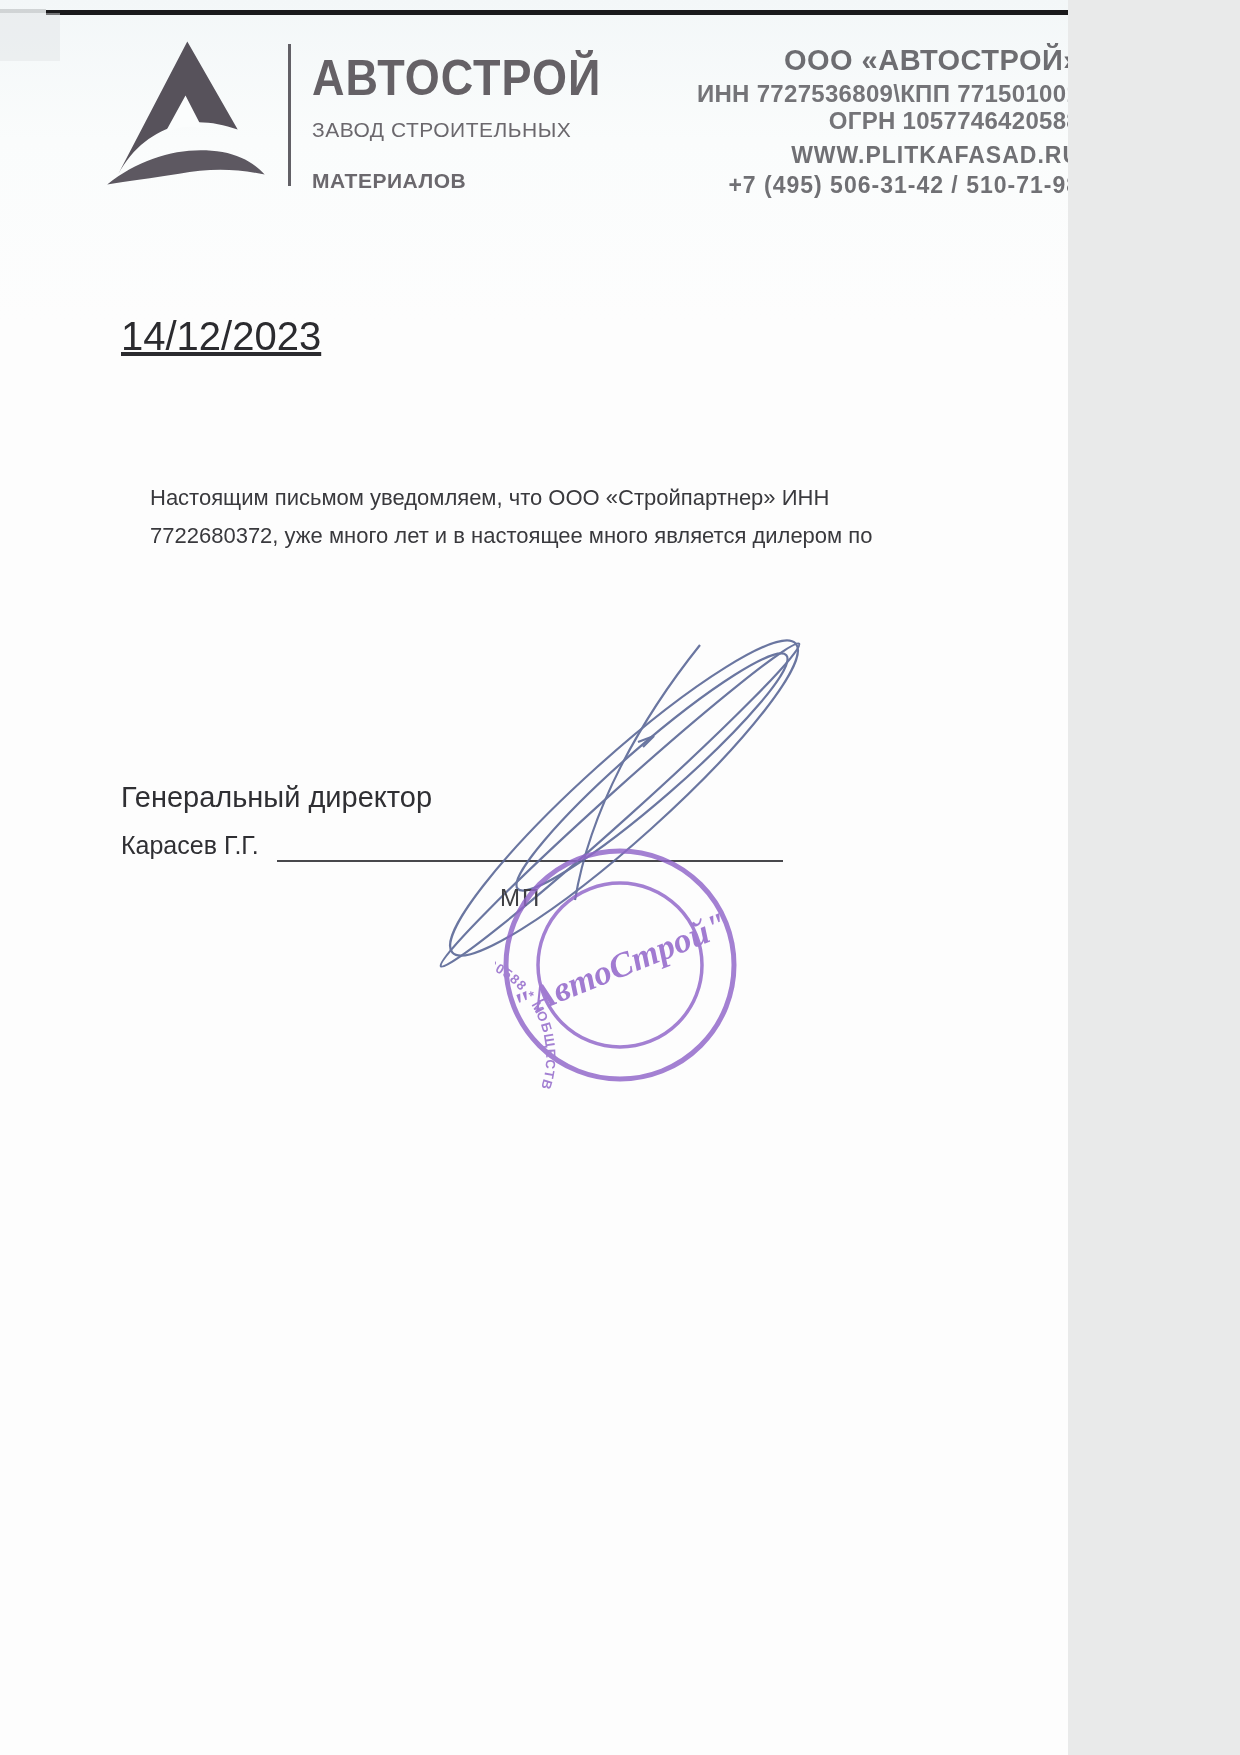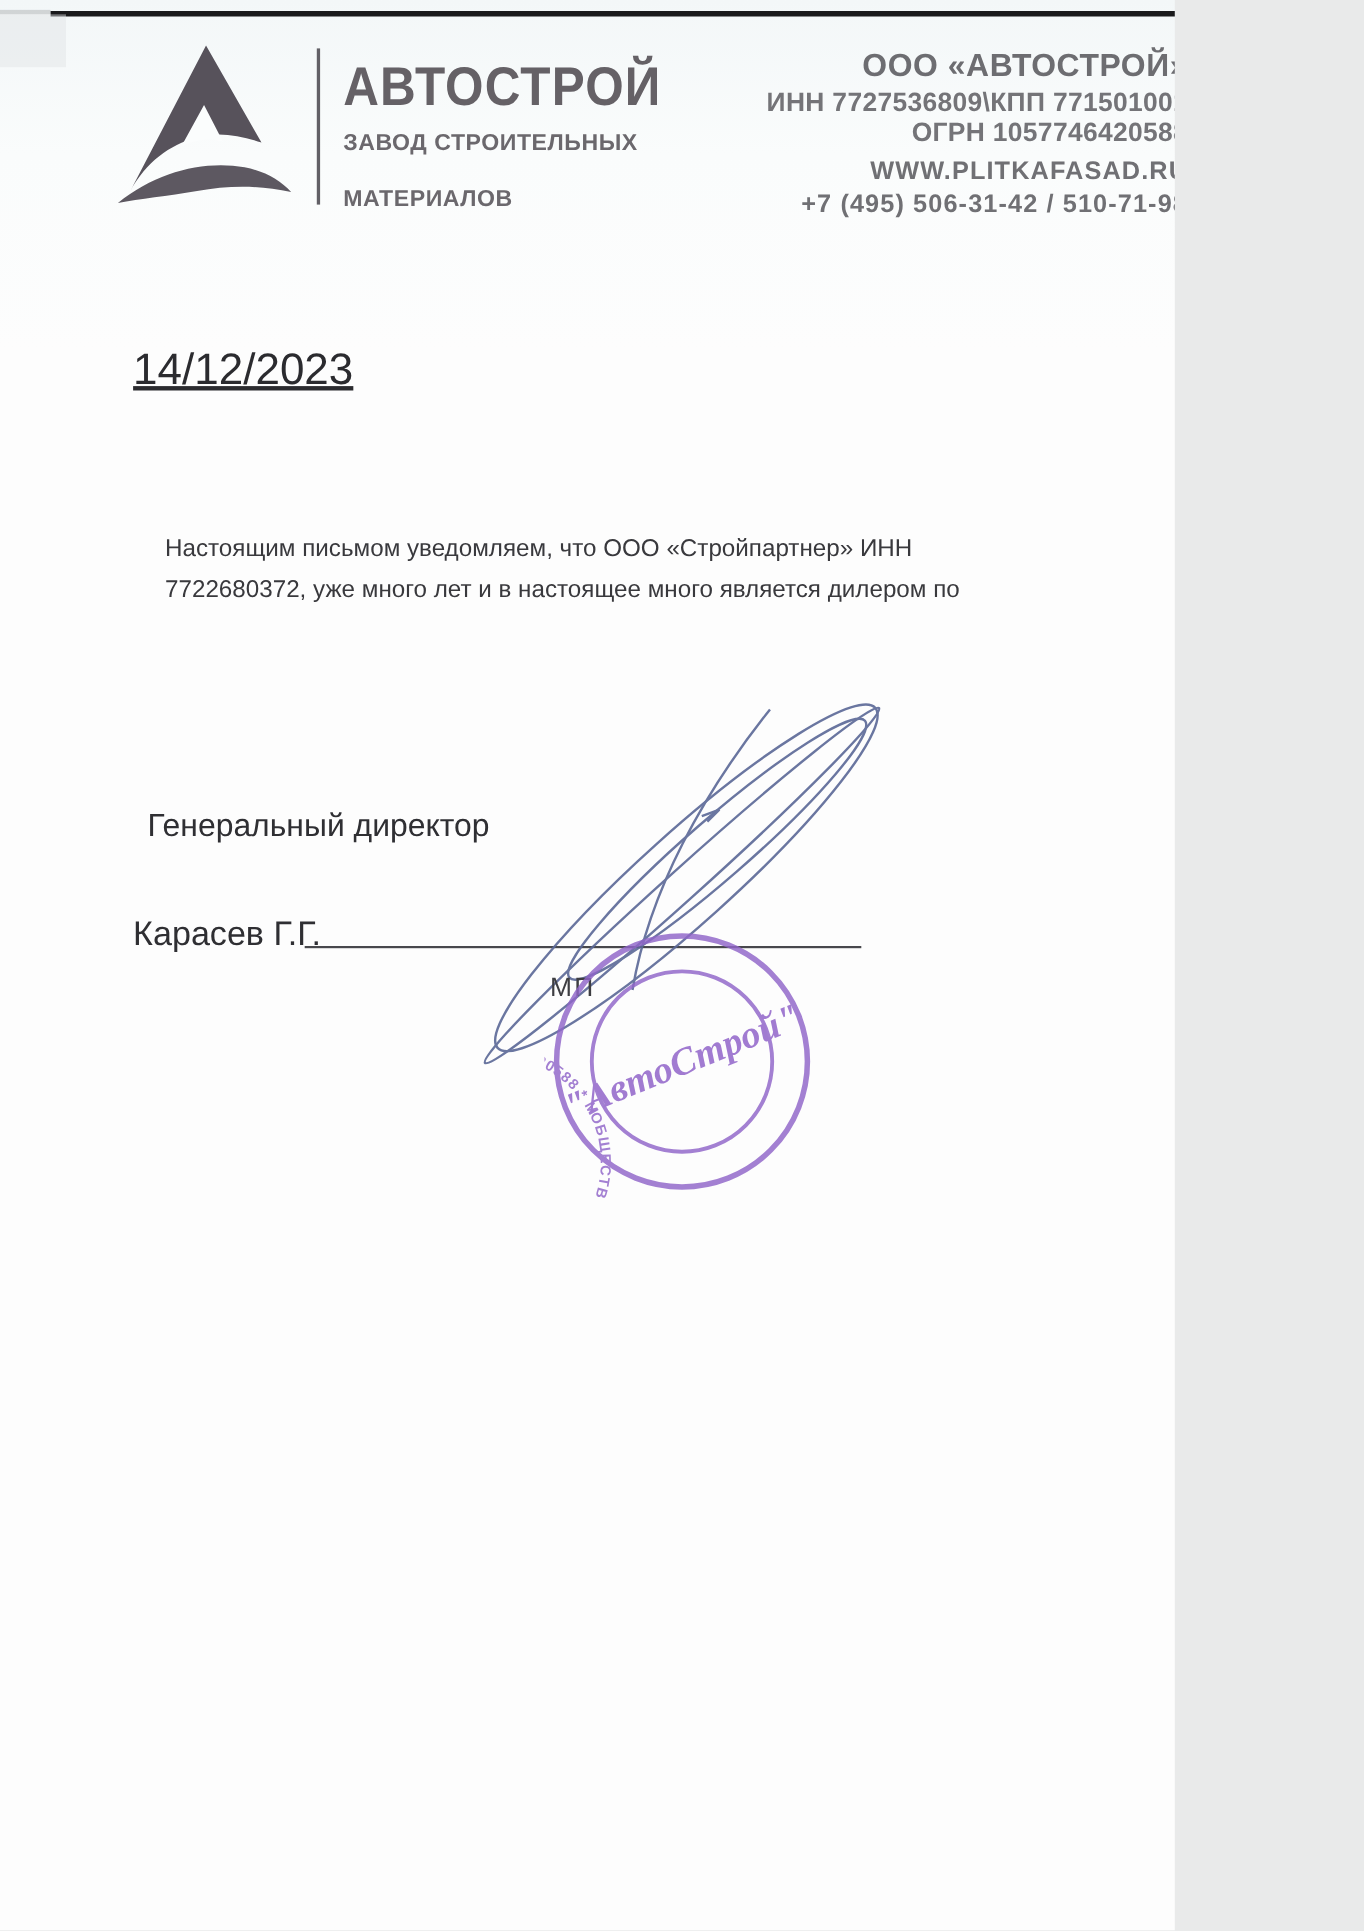--- a/index.html
+++ b/index.html
@@ -11,36 +11,36 @@
   
   .top-line{position:absolute;left:46px;top:10px;width:1194px;height:5px;background:#1a1a1c;}
   .top-smudge{position:absolute;left:0;top:9px;width:46px;height:4px;background:#b9bcbe;opacity:.6;}
   .corner-shade{position:absolute;left:0;top:13px;width:60px;height:48px;background:#dfe3e4;opacity:.45;}
 
   
   .logo-mark{position:absolute;left:100px;top:36px;}
   .logo-divider{position:absolute;left:288px;top:44px;width:3px;height:142px;background:#626066;}
   .brand-block{position:absolute;left:312px;top:50px;color:#656166;}
   .brand-title{font-size:45px;font-weight:900;letter-spacing:1px;transform:scale(1.0,1.1);transform-origin:left top;white-space:nowrap;}
-  .brand-sub1{margin-top:16px;font-size:21px;font-weight:700;letter-spacing:.5px;color:#6b686d;white-space:nowrap;}
+  .brand-sub1{margin-top:16px;font-size:21px;font-weight:400;letter-spacing:.5px;color:#6b686d;white-space:nowrap;}
   .brand-sub2{margin-top:27px;font-size:21px;font-weight:800;letter-spacing:.5px;color:#6b686d;white-space:nowrap;}
 
   .company-block{position:absolute;right:-12px;top:44px;text-align:right;color:#747478;white-space:nowrap;}
   .co-name{font-size:29px;font-weight:800;letter-spacing:.5px;color:#6d6d71;line-height:33px;}
   .co-inn{font-size:24px;font-weight:800;letter-spacing:.3px;line-height:27px;margin-top:3px;}
   .co-ogrn{font-size:24px;font-weight:800;letter-spacing:.3px;line-height:27px;}
   .co-site{font-size:23px;font-weight:900;letter-spacing:1px;line-height:25px;margin-top:9px;color:#707074;}
   .co-phone{font-size:23px;font-weight:900;letter-spacing:1px;line-height:25px;margin-top:5px;color:#707074;}
 
   
   .date{position:absolute;left:121px;top:314px;font-size:40px;color:#2b2b2f;text-decoration:underline;}
   .body-par{position:absolute;left:150px;top:479px;width:918px;text-align:left;font-size:22px;line-height:38px;color:#39393d;}
 
-  .signoff-title{position:absolute;left:121px;top:735px;font-size:29px;color:#2f2f33;margin-left:13px;}
-  .signoff-name{position:absolute;left:121px;top:831px;font-size:31px;color:#2f2f33;}
+  .signoff-title{position:absolute;left:121px;top:781px;font-size:29px;color:#2f2f33;}
+  .signoff-name{position:absolute;left:121px;top:831px;font-size:25px;color:#2f2f33;}
   .sig-line{position:absolute;left:277px;top:860px;width:506px;height:2px;background:#48484c;}
   .mp-label{position:absolute;left:500px;top:884px;font-size:24px;letter-spacing:2px;color:#3e3e42;}
 
   .signature-svg{position:absolute;left:400px;top:600px;}
   .stamp-svg{position:absolute;left:495px;top:840px;opacity:.82;}
 </style>
 </head>
 <body>
 
 <div class="page">

